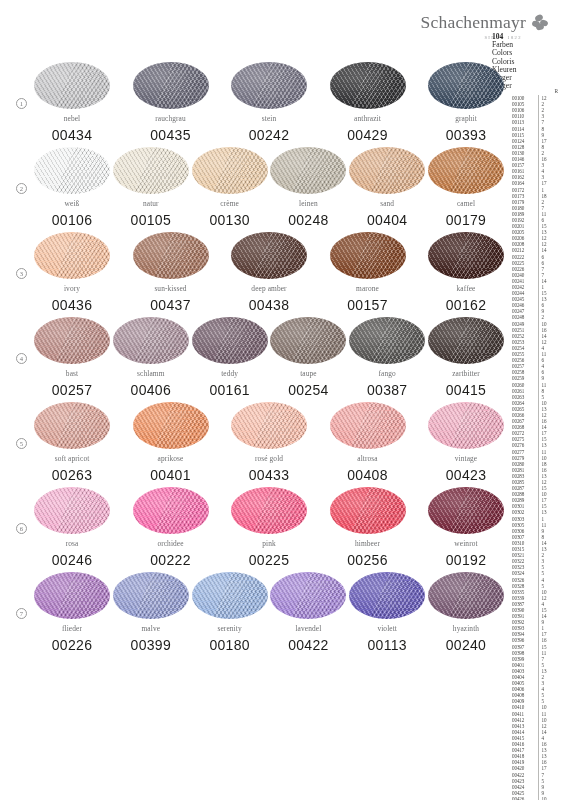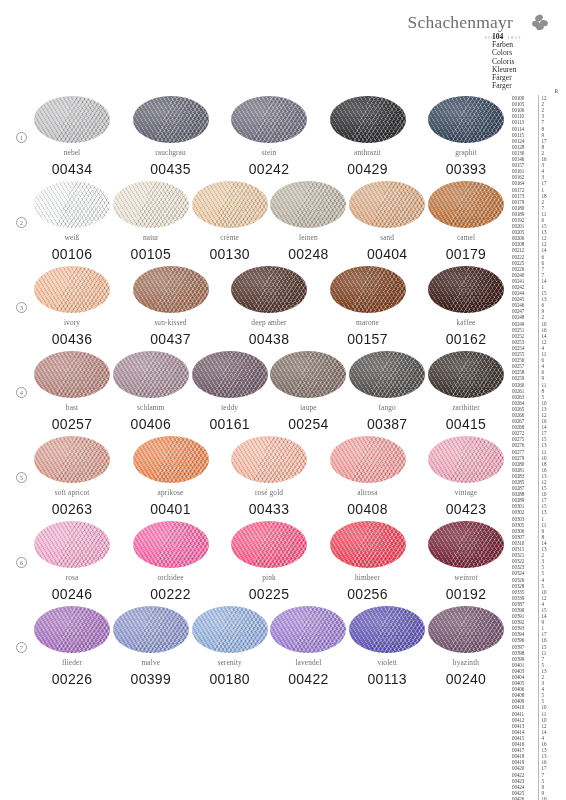--- a/index.html
+++ b/index.html
@@ -18,21 +18,21 @@
   .header {
     position: absolute;
     top: 12px; right: 18px;
     width: 230px;
     text-align: right;
   }
   .brand-row {
     display: flex;
     align-items: center;
     justify-content: flex-end;
-    gap: 18px;
+    gap: 5px;
   }
   .brand-name {
     font-family: "Liberation Serif", serif;
     font-size: 17.5px;
     letter-spacing: 0.2px;
     color: #6d6e70;
     white-space: nowrap;
   }
   .brand-mark {
     position: relative;
@@ -71,21 +71,21 @@
     font-size: 7.6px;
     color: #2b2b2b;
     white-space: nowrap;
   }
   .count-block div.num { font-weight: bold; }
 
   
   .grid {
     position: absolute;
     left: 34px;
-    top: 96px;
+    top: 62px;
     width: 470px;
   }
   .grid-row {
     position: relative;
     height: 85px;
   }
   .row-badge {
     position: absolute;
     left: -18px;
     top: 36px;

